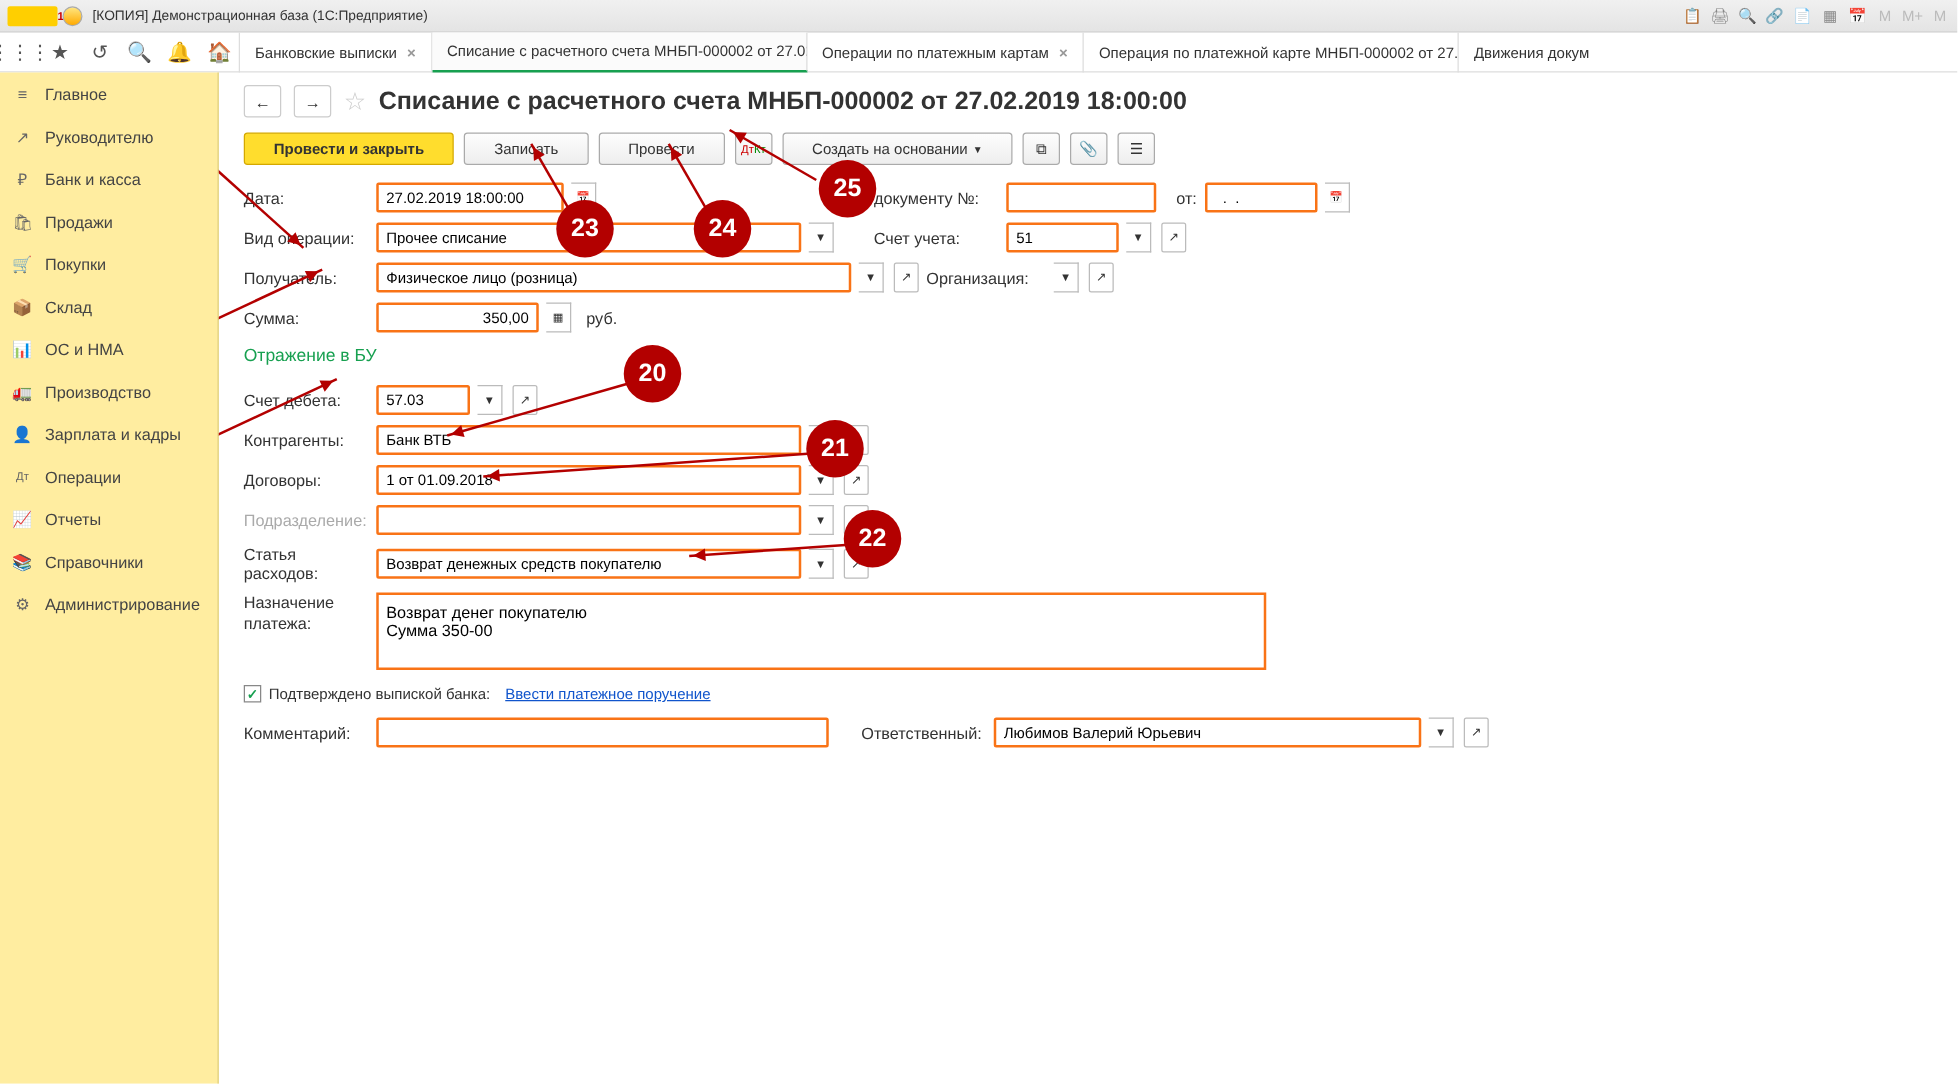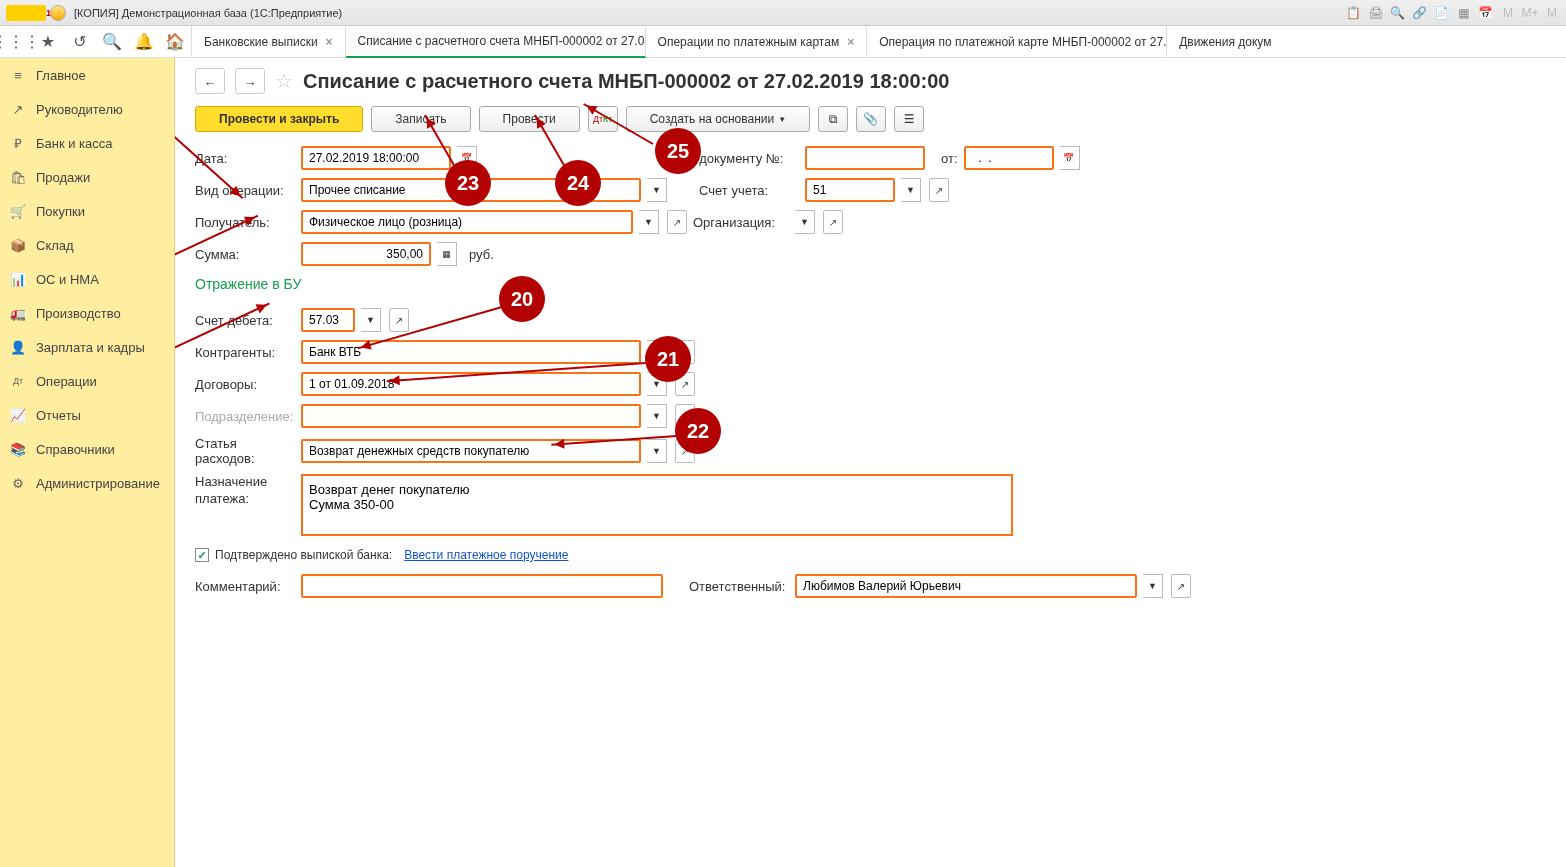--- a/index.html
+++ b/index.html
@@ -209,40 +209,40 @@
       <div class="drop-btn">▼</div>
       <span style="width:20px"></span>
       <span class="label-sm" style="width:100px">Счет учета:</span>
       <input class="input" style="width: 90px;" value="51">
       <div class="drop-btn">▼</div>
       <div class="ext-btn">↗</div>
     </div>
 
     <div class="form-row">
       <span class="label">Получатель:</span>
-      <input class="input" style="width: 332px;" value="Физическое лицо (розница)">
+      <input class="input" style="width: 380px;" value="Физическое лицо (розница)">
       <div class="drop-btn">▼</div>
       <div class="ext-btn">↗</div>
       <span class="label-sm" style="width:96px">Организация:</span>
       <div class="drop-btn">▼</div>
       <div class="ext-btn">↗</div>
     </div>
 
     <div class="form-row">
       <span class="label">Сумма:</span>
       <input class="input" style="width: 130px; text-align: right;" value="350,00">
       <div class="drop-btn">▦</div>
       <span class="label-sm" style="margin-left:6px">руб.</span>
     </div>
 
     <div class="section-title">Отражение в БУ</div>
 
     <div class="form-row">
       <span class="label">Счет дебета:</span>
-      <input class="input" style="width: 54px;" value="57.03">
+      <input class="input" style="width: 75px;" value="57.03">
       <div class="drop-btn">▼</div>
       <div class="ext-btn">↗</div>
     </div>
 
     <div class="form-row">
       <span class="label">Контрагенты:</span>
       <input class="input" style="width: 340px;" value="Банк ВТБ">
       <div class="drop-btn">▼</div>
       <div class="ext-btn">↗</div>
     </div>

